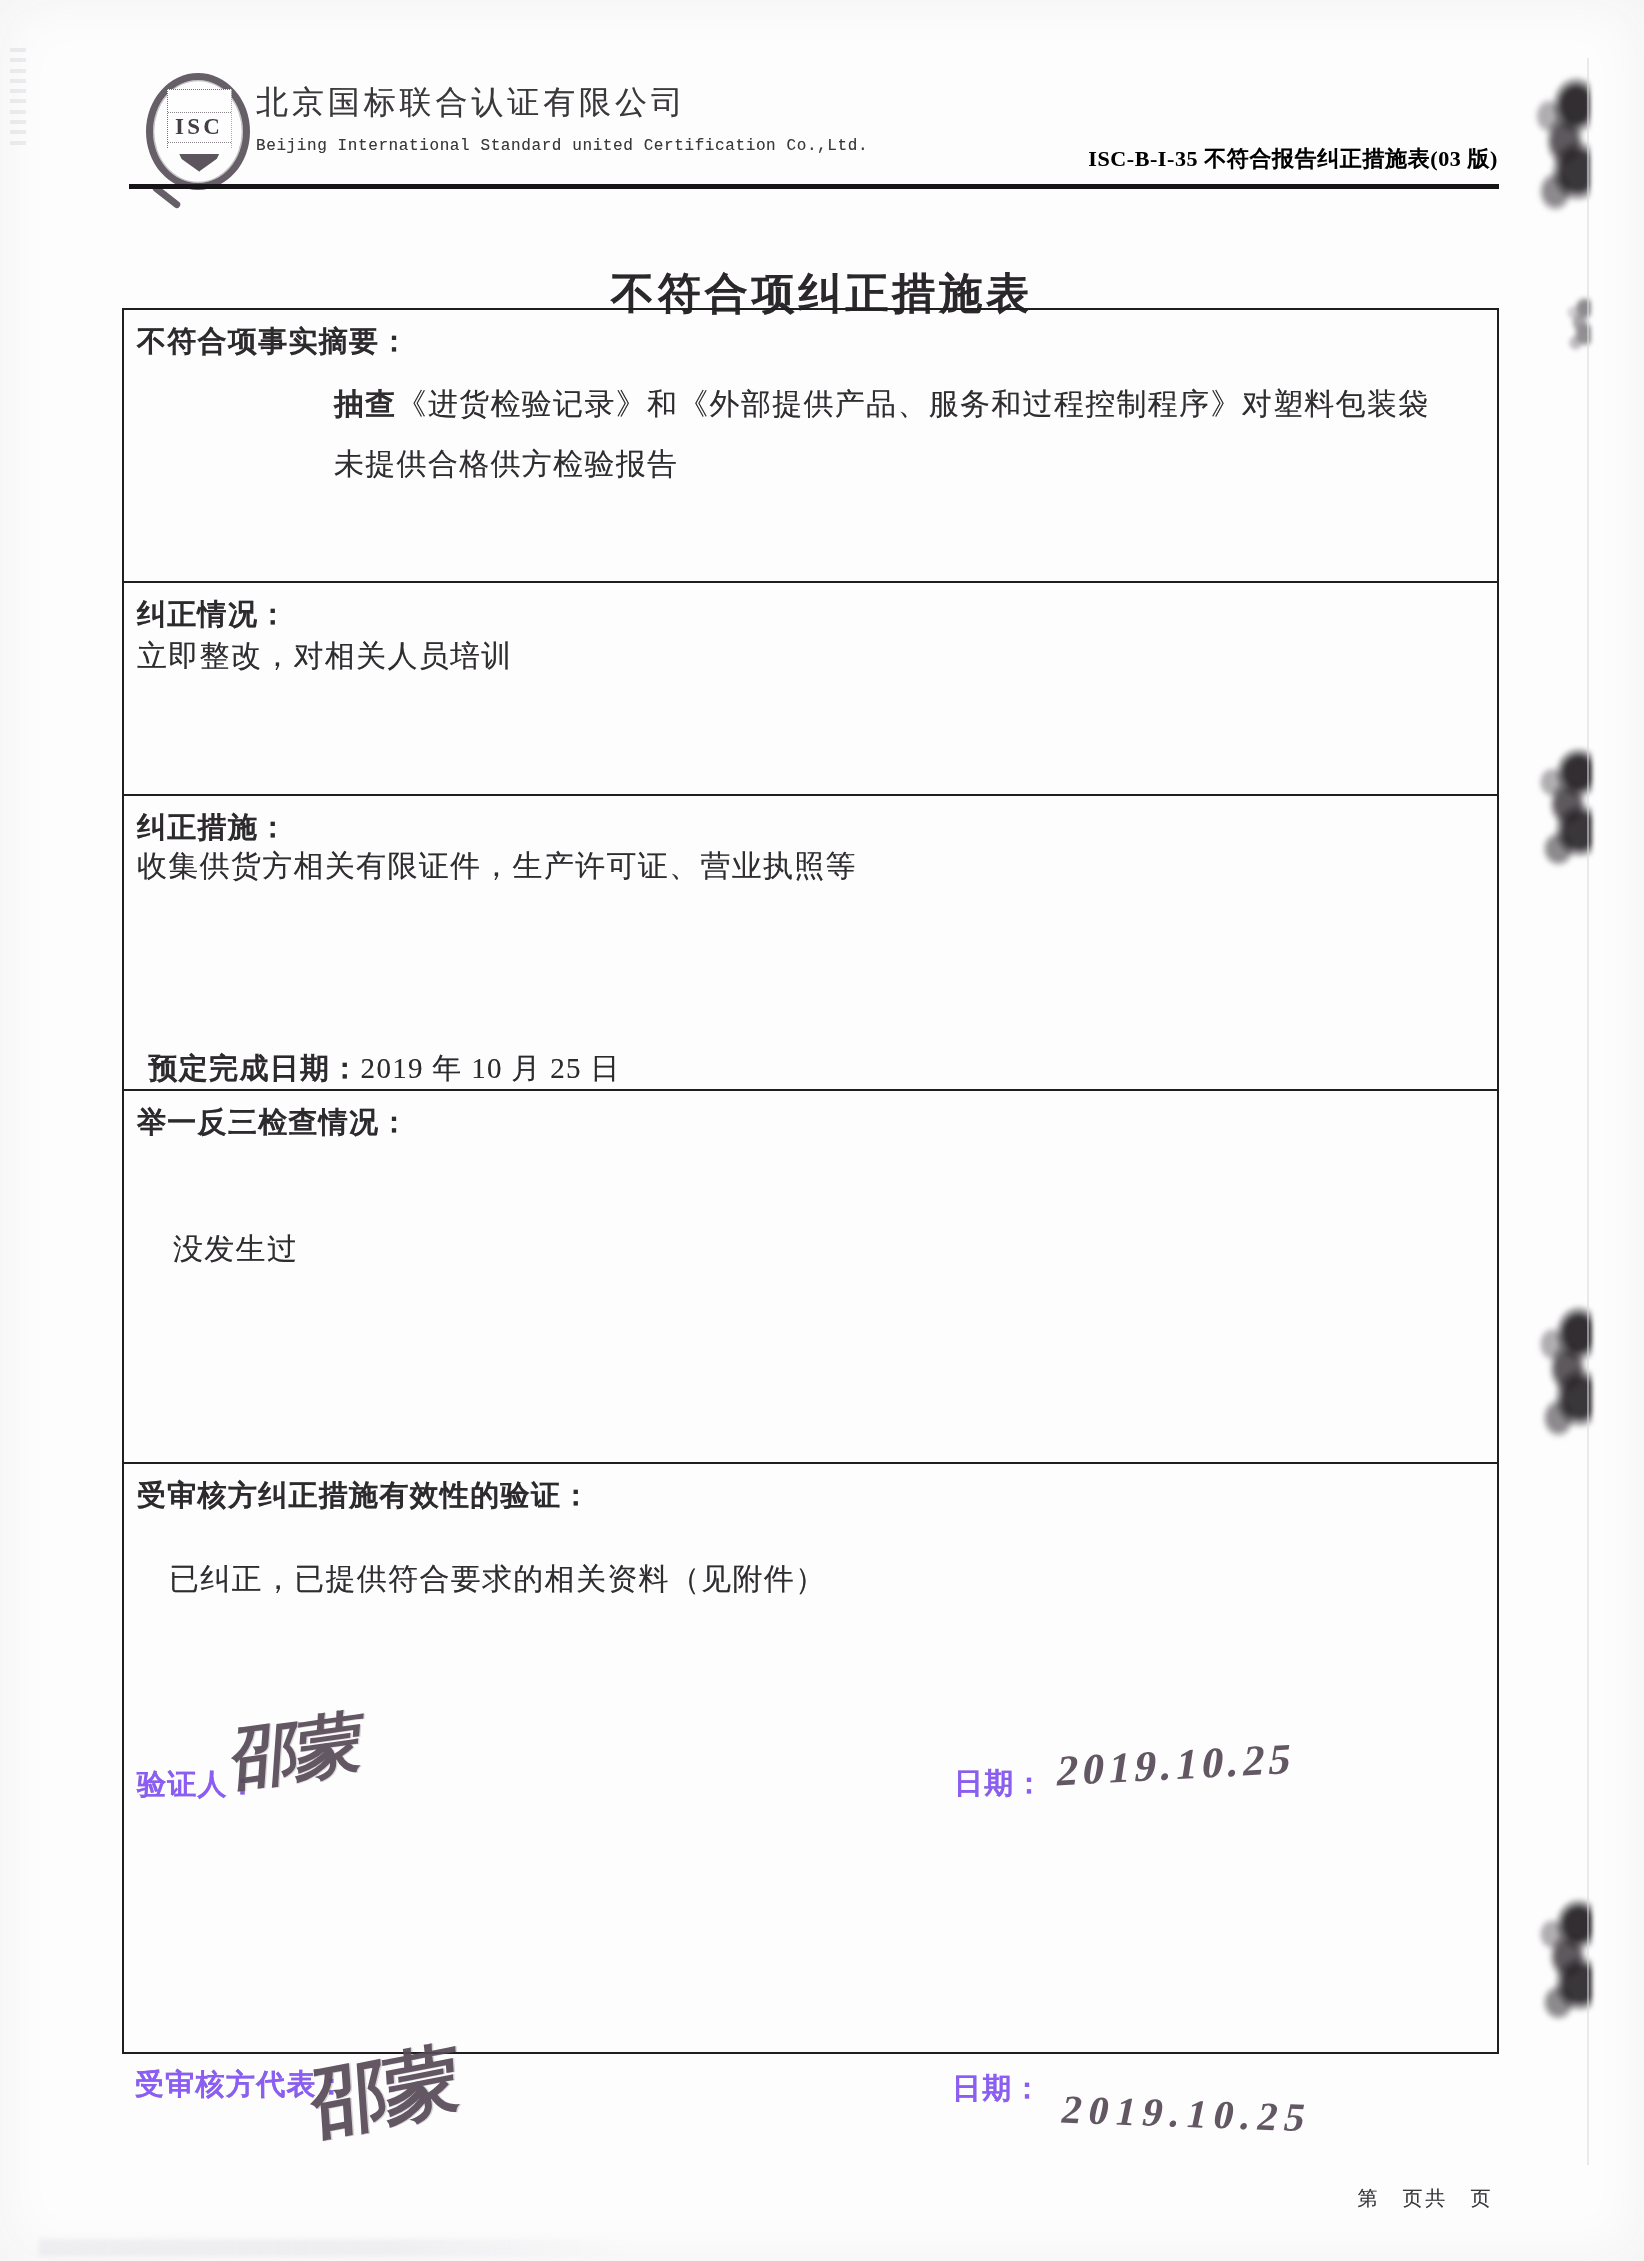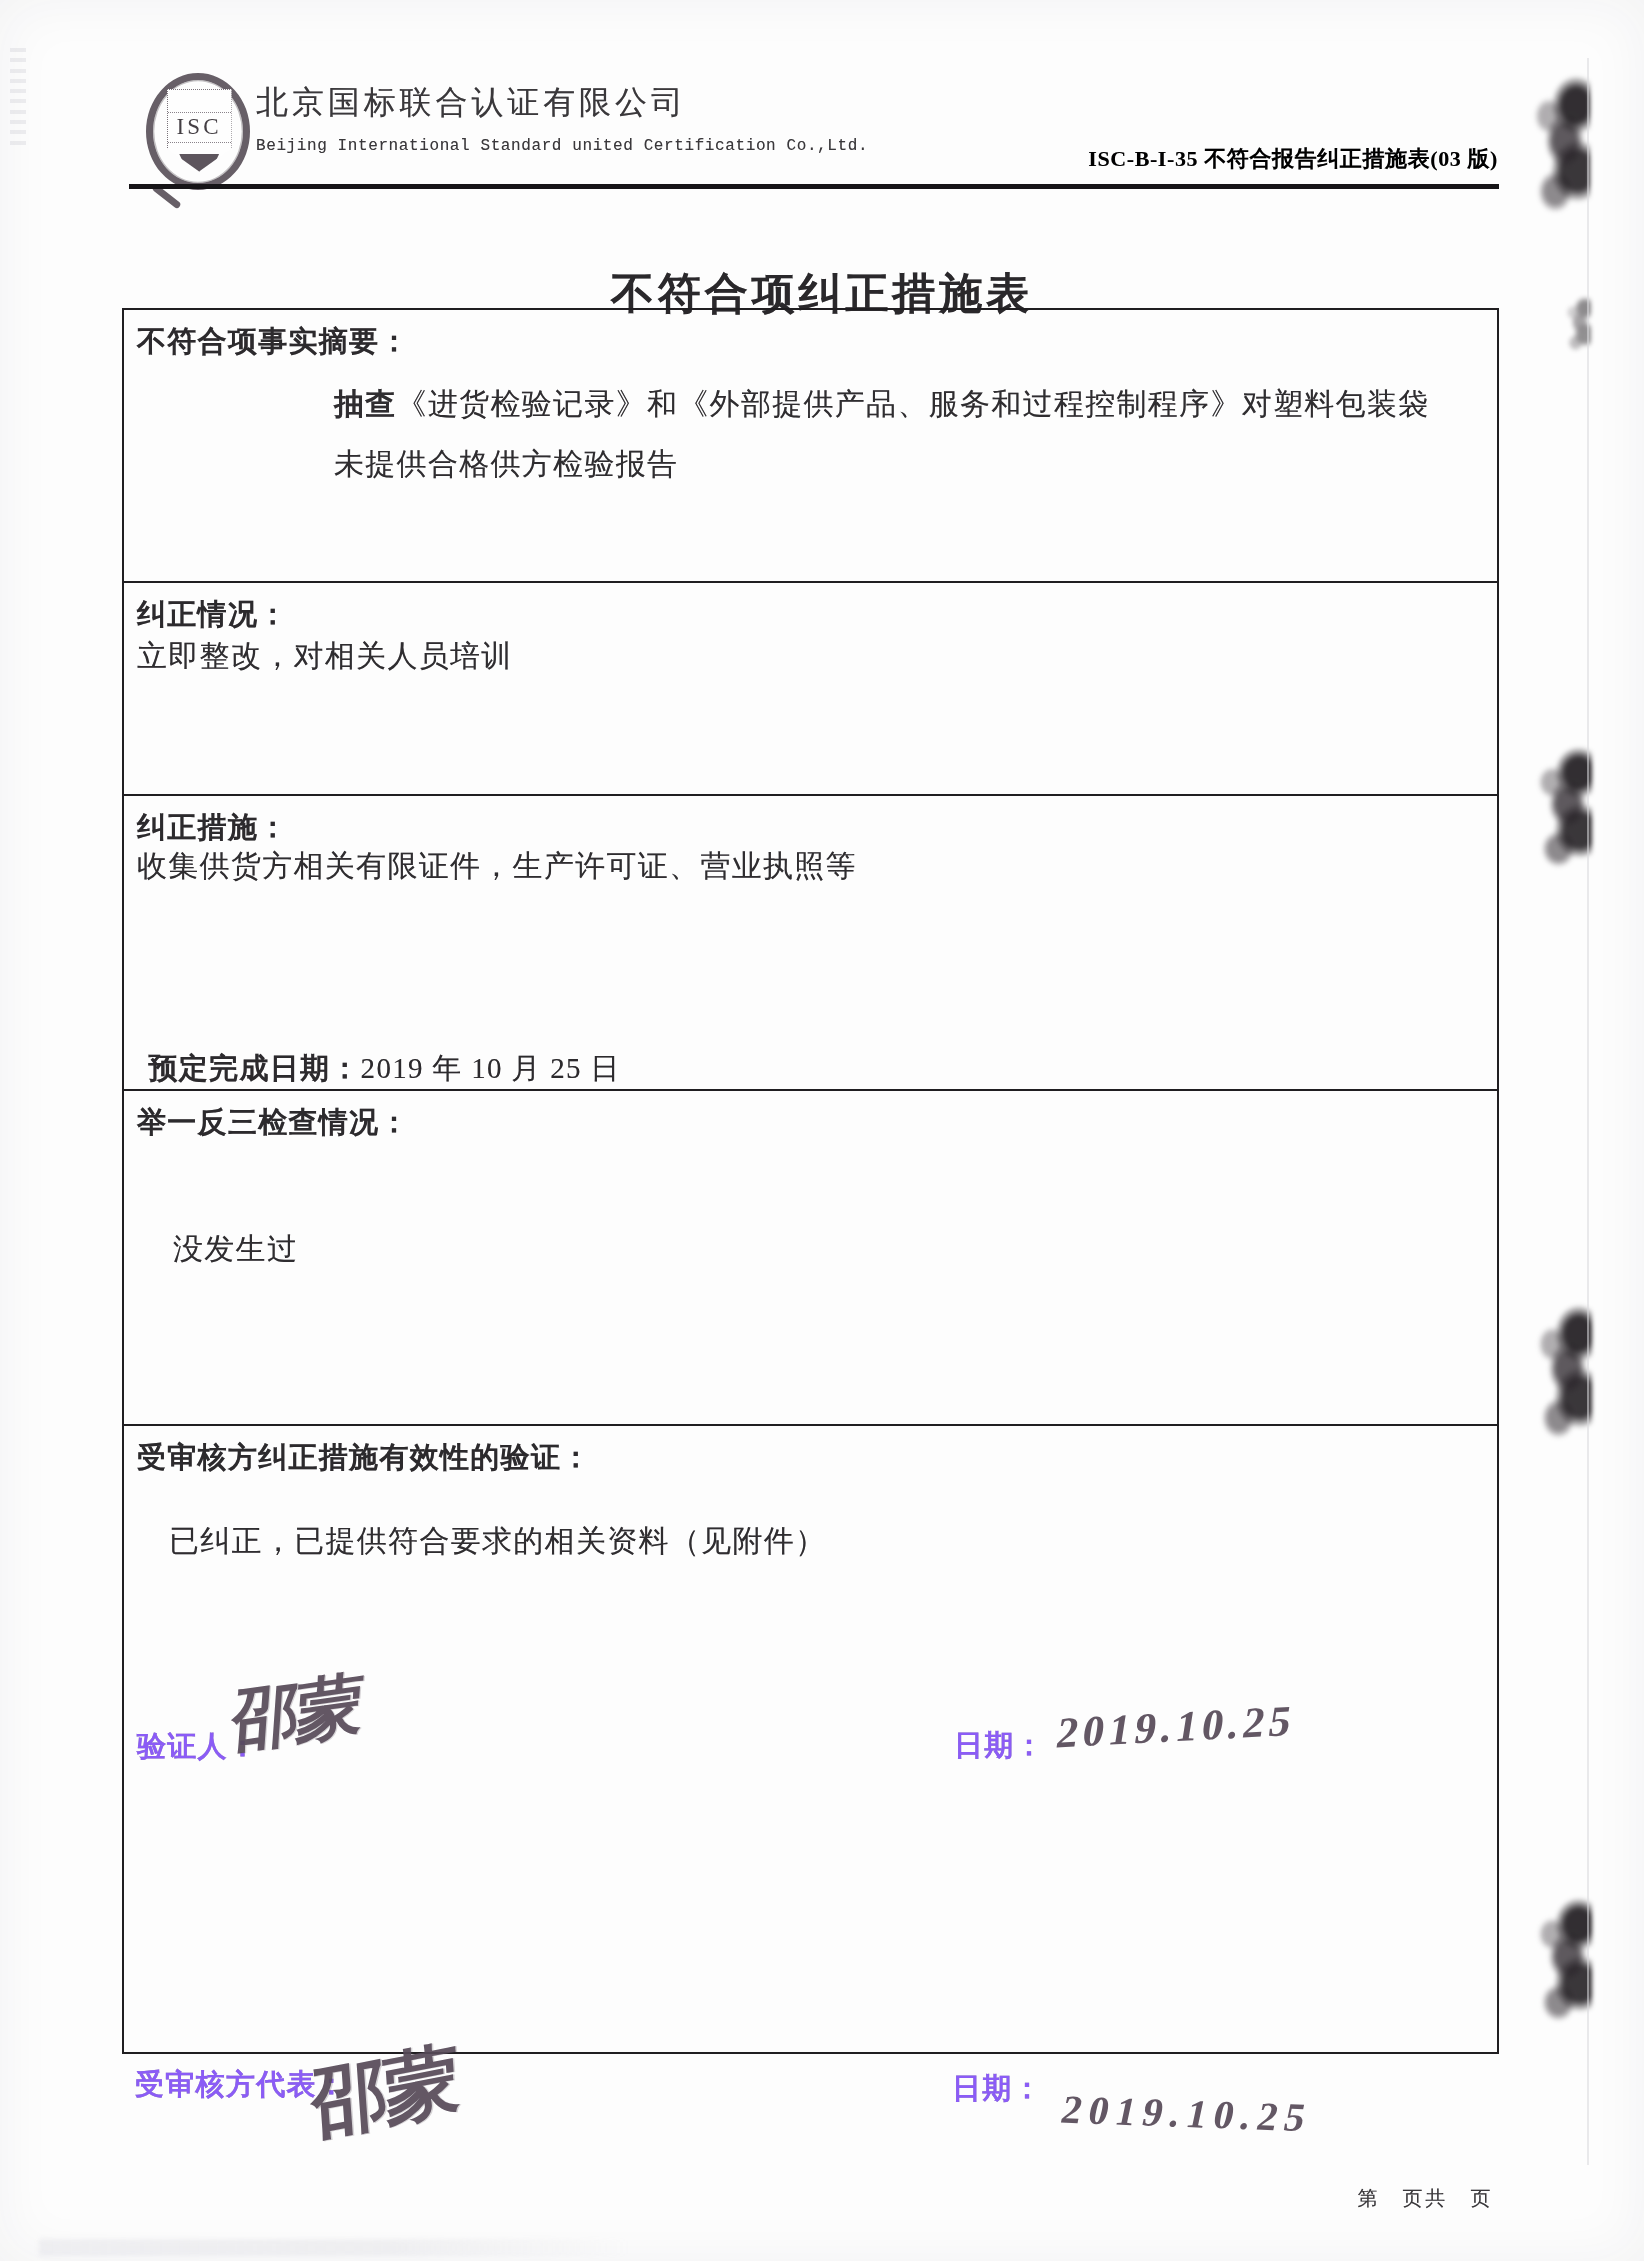--- a/index.html
+++ b/index.html
@@ -13,21 +13,21 @@
 
   
   .logo{position:absolute;left:146px;top:73px;width:104px;height:117px;}
   .logo-ring{position:absolute;inset:0;border-radius:50%;border:7px solid #675f67;
     box-shadow:inset 0 0 0 1.3px rgba(90,82,90,.35);}
   .logo-tail{position:absolute;left:3.9px;bottom:-10.3px;width:33px;height:7px;background:#675f67;
     transform:rotate(38deg);border-radius:3.9px;}
   .logo-shield{position:absolute;left:20.6px;top:15.5px;width:63px;height:81px;background:#fefefe;
     border:1.9px dotted #7a737a;clip-path:polygon(0 0,100% 0,100% 72%,50% 100%,0 72%);}
   .logo-isc{position:absolute;left:0;right:0;top:22px;text-align:center;
-    font-size:23px;font-weight:400;letter-spacing:3.2px;color:#443f44;
+    font-size:23px;font-weight:700;letter-spacing:3.2px;color:#443f44;
     border-top:1.9px dotted #8a838a;border-bottom:1.9px dotted #8a838a;padding:1.9px 0;}
   .logo-base{position:absolute;left:11.6px;bottom:-2.6px;width:40px;height:19.3px;background:#5d555d;
     clip-path:polygon(0 0,100% 0,78% 100%,22% 100%);}
   .company-cn{position:absolute;left:256px;top:81px;font-size:32px;letter-spacing:3.9px;
     font-weight:500;color:#3a383b;}
   .company-en{position:absolute;left:256px;top:137px;font-size:16px;letter-spacing:0.6px;
     font-family:"Liberation Mono","DejaVu Sans Mono",monospace;color:#3a383b;}
   .doc-code{position:absolute;right:146px;top:144px;font-size:22px;font-weight:700;
     letter-spacing:0.6px;color:#000000;}
   .header-rule{position:absolute;left:129px;top:184px;width:1370px;height:4.5px;background:#161417;}
@@ -35,21 +35,21 @@
   
   .title{position:absolute;left:0;right:0;top:253px;margin:12px;text-align:center;
     font-size:43px;font-weight:700;letter-spacing:3.9px;color:#2a282b;}
 
   
   .form-table{position:absolute;left:122px;top:308px;width:1377px;height:1746px;
     border:2.6px solid #201e21;box-sizing:border-box;}
   .row{position:relative;box-sizing:border-box;width:100%;}
   .row + .row{border-top:2.6px solid #201e21;}
   .r1{height:271px;} .r2{height:213px;} .r3{height:291px;}
-  .r4{height:295px;} .r5{height:335px;} .r6{height:336px;}
+  .r4{height:295px;} .r5{height:373px;} .r6{height:336px;}
   .cell-label{position:absolute;left:13px;top:11.6px;font-size:29px;font-weight:600;
     letter-spacing:1.3px;color:#2c2a2d;}
   .cell-body{position:absolute;left:13px;font-size:30px;letter-spacing:1.3px;
     font-weight:500;color:#2f2d30;}
   .summary-body{position:absolute;left:210px;top:64px;width:1121px;margin:0;
     font-size:30px;line-height:60px;letter-spacing:1.3px;font-weight:500;color:#2f2d30;}
   .summary-body .bold{font-weight:800;}
   .due-line{position:absolute;left:24.5px;top:253px;font-size:29px;letter-spacing:1.3px;color:#2c2a2d;}
   .due-line .lbl{font-weight:600;}
   .b2{top:53px;} .b3{top:91px;} .b4{top:50px;} .b5{top:138px;margin-left:36px;} .b6{top:95px;margin-left:32px;}

